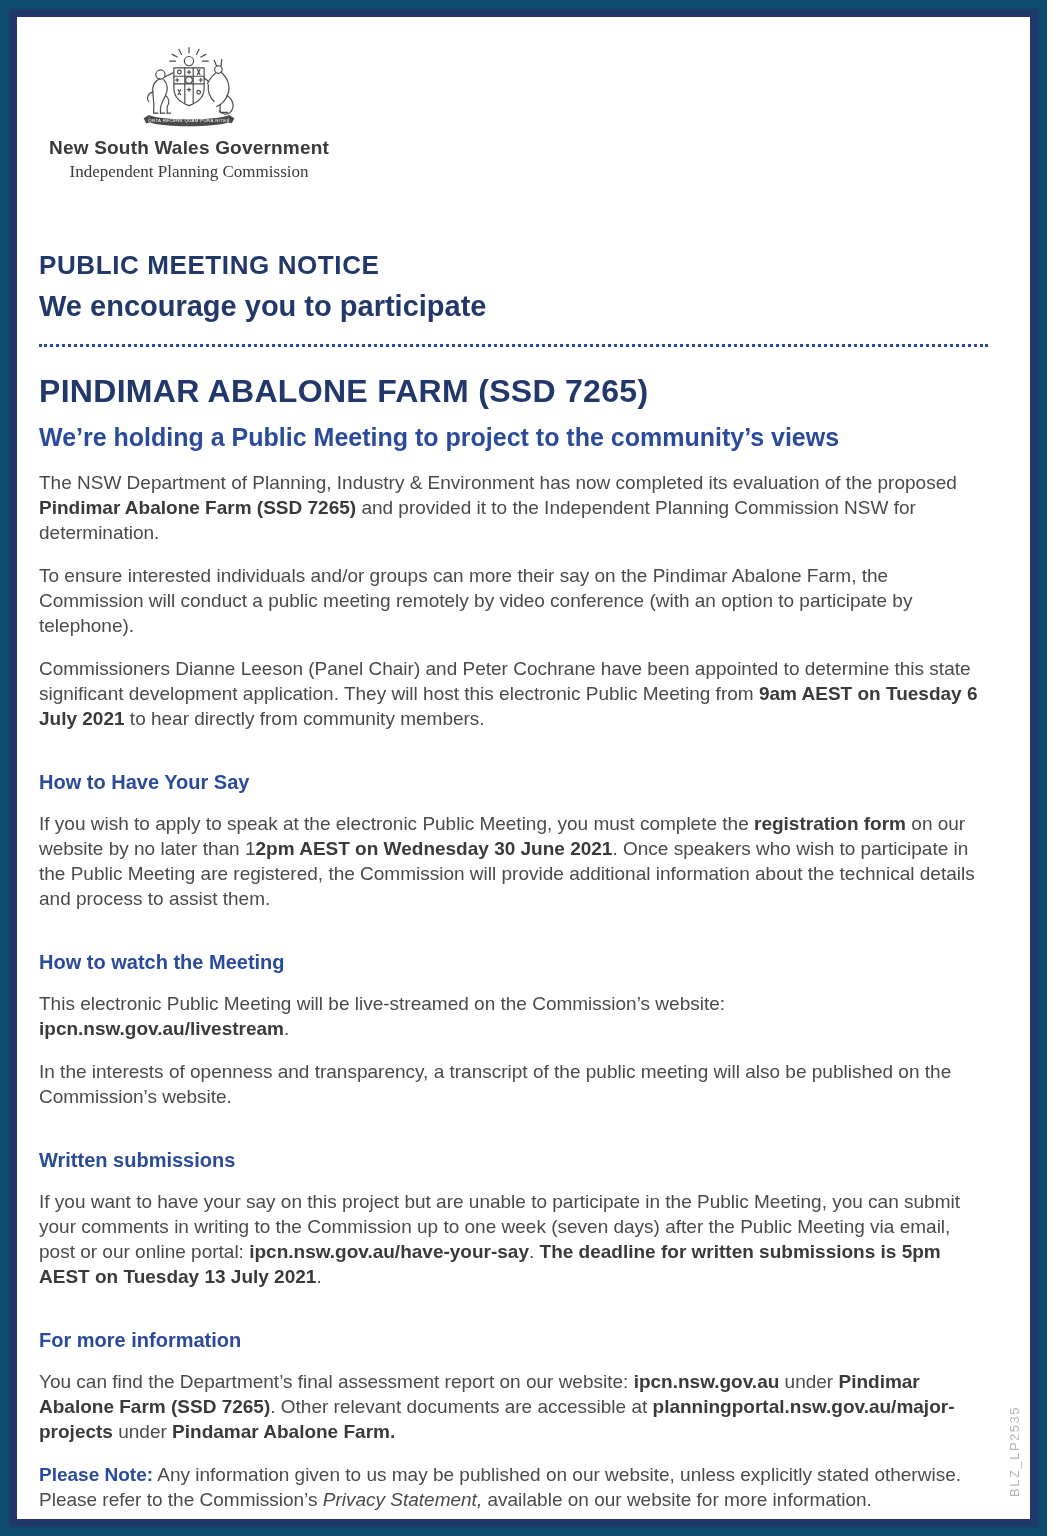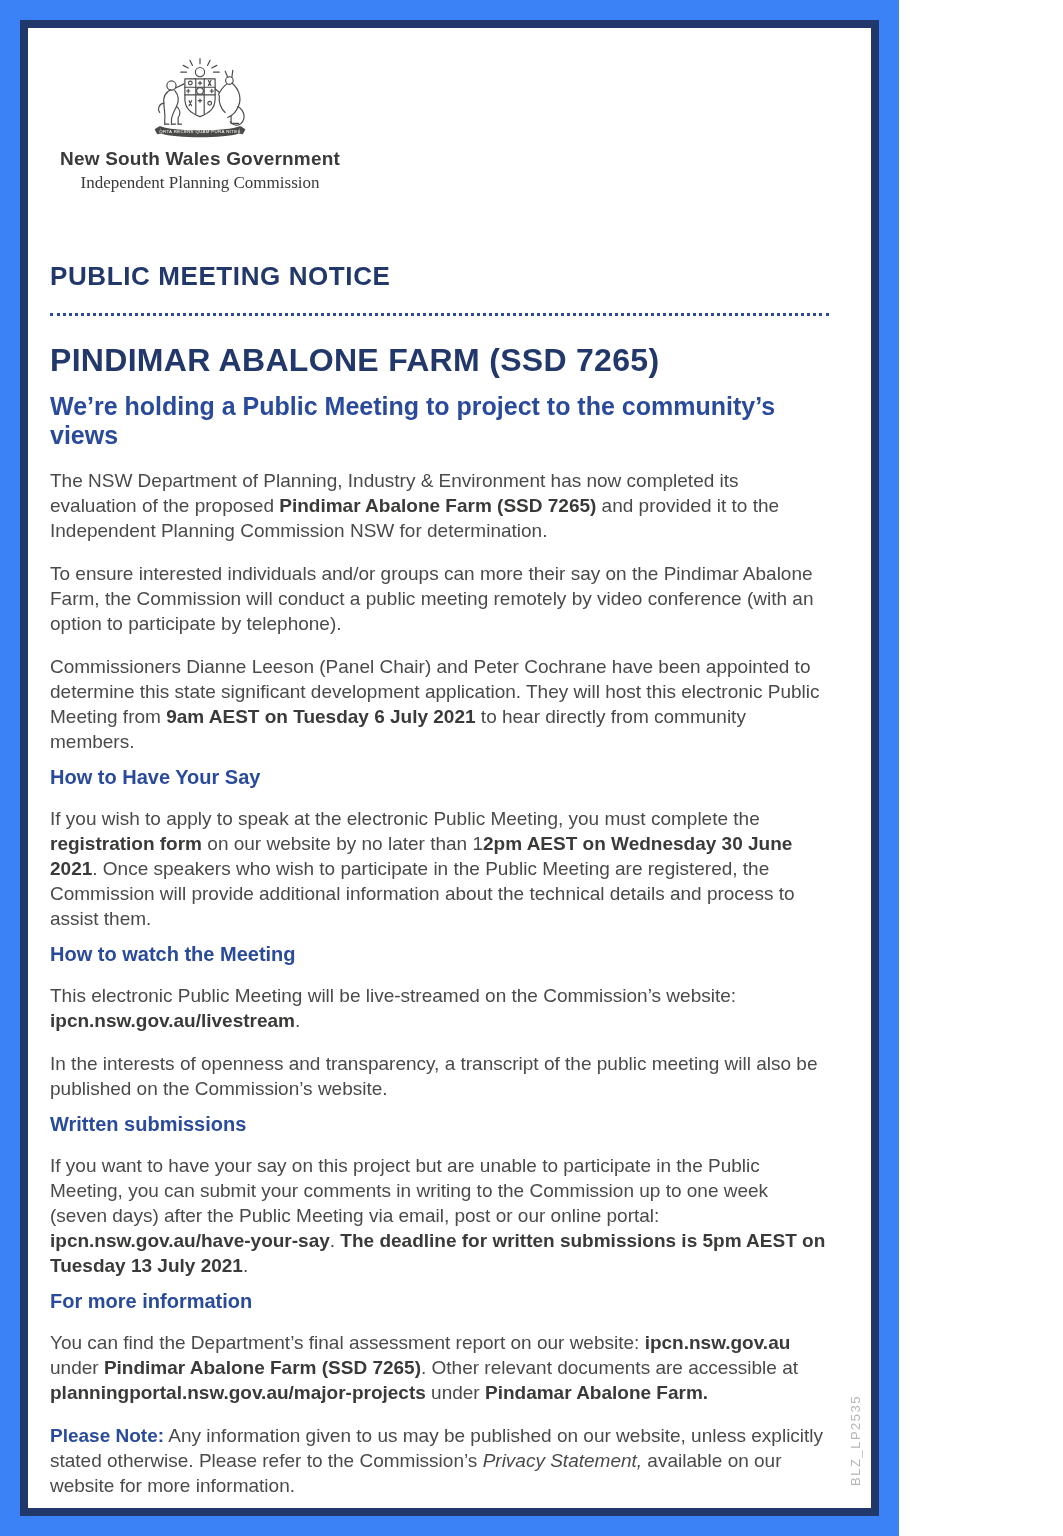--- a/index.html
+++ b/index.html
@@ -1,18 +1,18 @@
 <!DOCTYPE html>
 <html><head>
 <meta charset="utf-8">
 <style>
   html,body{margin:0;padding:0;background:#ffffff;}
   .page{
-    width:899px;height:1536px;box-sizing:border-box;background:#3b82f6;
-    padding:20px;font-family:"Liberation Sans",sans-serif;position:relative;
+    width:1047px;height:1536px;box-sizing:border-box;background:#0c4a6e;
+    padding:9px;font-family:"Liberation Sans",sans-serif;position:relative;
   }
   .frame{
     height:100%;box-sizing:border-box;border:8px solid #22386b;
     position:relative;overflow:hidden;background:#ffffff;
   }
   .content{padding:26px 42px 0 22px;}
   
   .logo-block{display:inline-block;text-align:center;margin-left:10px;}
   .crest{display:block;margin:0 auto 4px auto;}
   .org-name{font-size:19px;font-weight:700;color:#3a3a39;letter-spacing:.2px;}
@@ -21,21 +21,21 @@
   .main-title{font-size:26px;font-weight:700;color:#22386b;margin:68px 0 0;letter-spacing:.6px;}
   .main-subtitle{font-size:29px;font-weight:700;color:#22386b;margin:9px 0 0;}
   .dotted-rule{border:0;border-top:3px dotted #2a4b9b;margin:21px 0 0;height:0;}
   .project-title{font-size:32px;font-weight:800;color:#22386b;margin:26px 0 0;letter-spacing:.3px;}
   .project-subtitle{font-size:25px;font-weight:700;color:#2a4b9b;margin:13px 0 0;}
   
   p.body{font-size:19px;line-height:25px;color:#4a4a49;margin:18px 0 0;font-weight:400;}
   p.body .b{font-weight:700;color:#3a3a39;}
   p.body .i{font-style:italic;text-align:center;}
   p.body .accent{color:#2a4b9b;}
-  .section-heading{font-size:20px;font-weight:700;color:#2a4b9b;margin:12px 0 0;}
+  .section-heading{font-size:20px;font-weight:700;color:#2a4b9b;margin:40px 0 0;}
   .section-heading + p.body{margin-top:17px;}
   .please-note{margin-top:24px;}
   .bottom-rule{margin-top:22px;}
   .contact{font-size:20px;font-weight:700;color:#22386b;line-height:30px;margin:18px 0 0;}
   .contact span{display:block;}
   
   .side-code{
     position:absolute;right:8px;bottom:22px;
     writing-mode:vertical-rl;transform:rotate(180deg);
     color:#b6b6b8;font-size:13px;letter-spacing:1.5px;font-weight:400;
@@ -92,20 +92,21 @@
           <path d="M27,82 C43,89 107,89 123,82 L121,91 C105,97 45,97 29,91 Z" fill="#4a4a49"></path>
           <path d="M27,82 L21,86 L24,92 L29,91 Z" fill="#4a4a49"></path>
           <path d="M123,82 L129,86 L126,92 L121,91 Z" fill="#4a4a49"></path>
           <text x="75" y="90.5" text-anchor="middle" font-size="5.2" fill="#ffffff" letter-spacing="0.4" font-family="Liberation Sans, sans-serif">ORTA RECENS QUAM PURA NITES</text>
         </svg>
         <div class="org-name">New South Wales Government</div>
         <div class="org-division">Independent Planning Commission</div>
       </header>
 
       <h1 class="main-title">PUBLIC MEETING NOTICE</h1>
+      <h2 class="main-subtitle">We encourage you to participate</h2>
 
       <div class="dotted-rule"></div>
 
       <h3 class="project-title">PINDIMAR ABALONE FARM (SSD 7265)</h3>
       <h4 class="project-subtitle">We’re holding a Public Meeting to project to the community’s views</h4>
 
       <p class="body"><span>The NSW Department of Planning, Industry &amp; Environment has now completed its evaluation of the proposed </span><span class="b">Pindimar Abalone Farm (SSD 7265)</span><span> and provided it to the Independent Planning Commission NSW for determination.</span></p>
       <p class="body"><span>To ensure interested individuals and/or groups can more their say on the Pindimar Abalone Farm, the Commission will conduct a public meeting remotely by video conference (with an option to participate by telephone).</span></p>
       <p class="body"><span>Commissioners Dianne Leeson (Panel Chair) and Peter Cochrane have been appointed to determine this state significant development application. They will host this electronic Public Meeting from </span><span class="b">9am AEST on Tuesday 6 July 2021</span><span> to hear directly from community members.</span></p>
 

